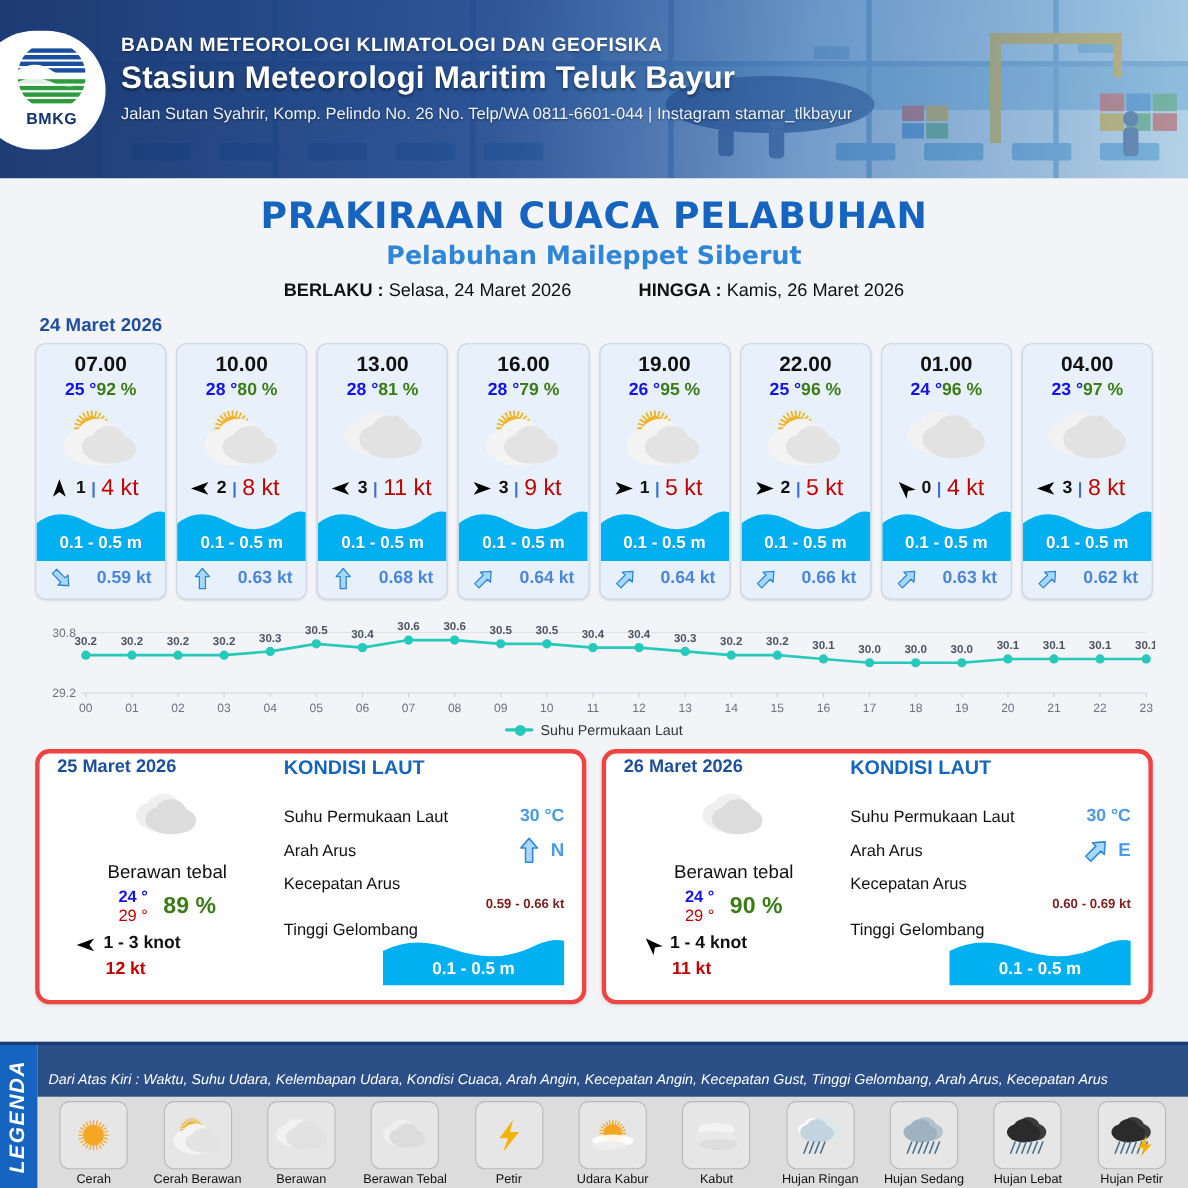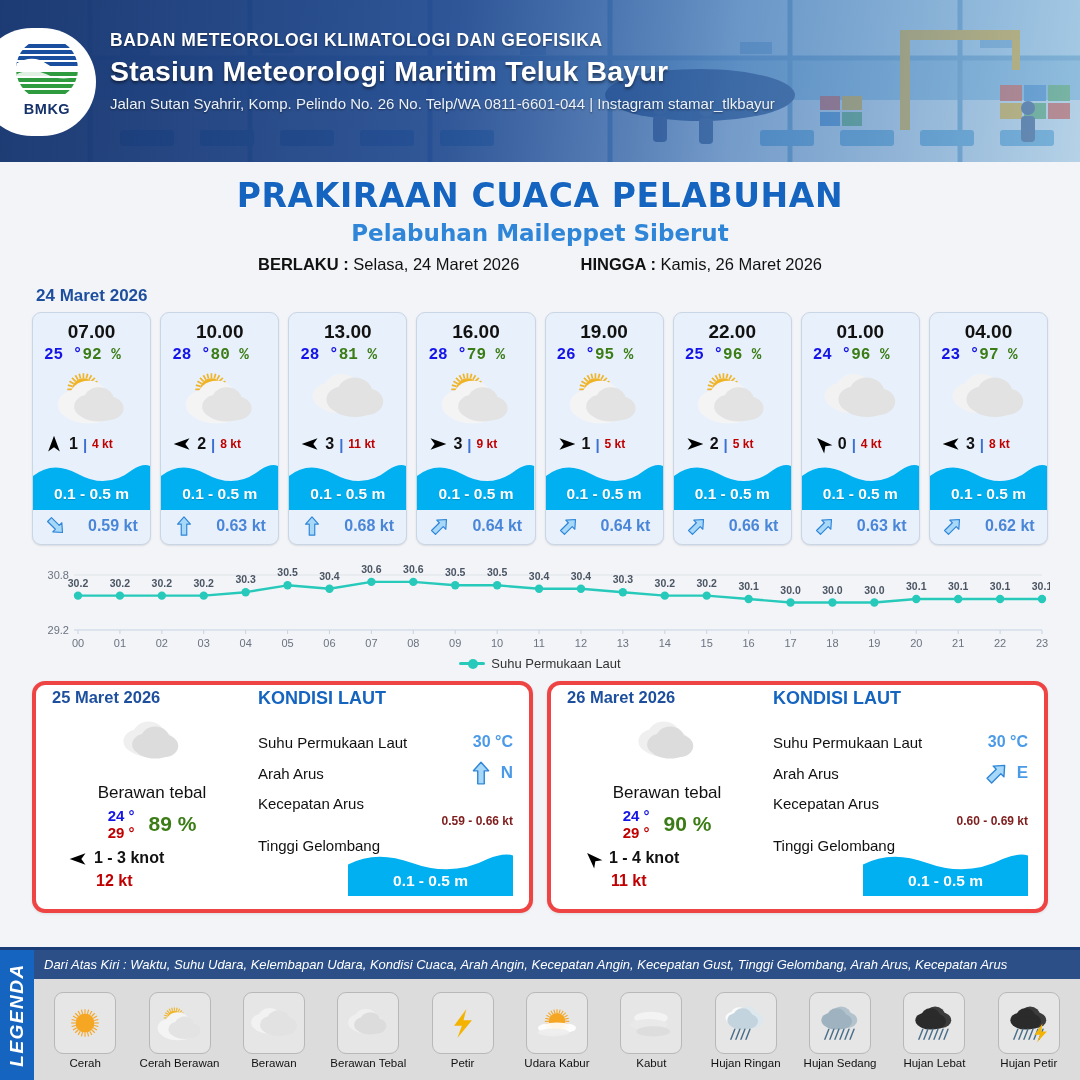--- a/index.html
+++ b/index.html
@@ -47,29 +47,29 @@
   
   .day-label { margin:12px 0 6px 36px; font-size:17px; font-weight:bold; color:#1d4f9e; }
 
   
   .cards { display:flex; gap:9px; padding:0 32px; }
   .card {
     width:128px; background:#e8f1fb; border:1px solid #c9d6e6; border-radius:9px;
     overflow:hidden; position:relative; box-shadow:0 1px 2px rgba(0,0,0,.10);
   }
   .c-time { text-align:center; font-size:19px; font-weight:bold; color:#111; padding-top:8px; }
-  .c-row { display:flex; justify-content:flex-start; padding:3px 11px 0;font-family:Liberation Mono, monospace; }
+  .c-row { display:flex; justify-content:center; padding:3px 11px 0; }
   .c-temp { font-size:16px; font-weight:bold; color:#1414e6; }
   .c-hum  { font-size:16px; font-weight:bold; color:#3b7c17; }
   .c-icon { height:62px; display:flex; align-items:center; justify-content:center; margin-top:2px; }
   .c-wind { display:flex; align-items:center; gap:5px; padding:4px 0 2px 11px; height:30px; }
   .c-wdir { width:20px; height:20px; }
   .c-wnum { font-size:16px; font-weight:bold; color:#111; }
   .c-bar  { color:#3b6fd4; font-size:15px; font-weight:bold; }
-  .c-gust { font-size:12px; font-weight:bold; color:#c00000;text-align:right; }
+  .c-gust { font-size:21px; font-weight:normal; color:#c00000;text-align:right; }
   .c-wave { position:relative; height:52px; }
   .c-wave svg { display:block; width:100%; height:52px; }
   .c-wave span {
     position:absolute; left:0; right:0; bottom:7px; text-align:center;
     font-size:15.5px; font-weight:bold; color:#fff; text-shadow:0 1px 1px rgba(0,0,0,.18);
   }
   .c-cur { display:flex; align-items:center; gap:21px; padding:5px 0 7px 12px; }
   .c-cur-txt { font-size:16px; font-weight:bold; color:#4a86d8; }
 
   
@@ -85,21 +85,21 @@
   .panel { flex:1; background:#fff; border:4px solid #ef4444; border-radius:13px;
            padding:3px 16px 12px; box-shadow:0 1px 3px rgba(0,0,0,.09);
            display:flex; min-height:232px; }
   .p-left { width:200px; }
   .p-date { font-size:16.5px; font-weight:bold; color:#1d4f9e; }
   .p-icon { height:58px; display:flex; align-items:center; justify-content:center; margin-top:6px; }
   .p-cond { font-size:17px; color:#111; margin-top:12px; text-align:center; }
   .p-temps { display:flex; align-items:center; gap:14px; margin-top:4px; justify-content:center; }
   .p-tcol { display:flex; flex-direction:column; }
   .p-tmin { font-size:15px; font-weight:bold; color:#1414e6; }
-  .p-tmax { font-size:15px; font-weight:bold; color:#c00000; }
+  .p-tmax { font-size:15px; font-weight:normal; color:#c00000; }
   .p-hum  { font-size:21px; font-weight:bold; color:#3b7c17; }
   .p-wind { display:flex; align-items:flex-start; gap:6px; margin-top:8px; padding-left:16px; }
   .p-wtxt { font-size:16px; font-weight:bold; color:#111; }
   .p-gust { font-size:16px; font-weight:bold; color:#c00000; margin-top:3px; padding-left:44px; }
   .p-right { flex:1; padding-left:6px; position:relative; }
   .p-head { font-size:18px; font-weight:bold; color:#1565c0; margin-bottom:24px; }
   .p-line { display:flex; align-items:center; justify-content:space-between; margin-top:9px; }
   .p-lbl { font-size:15px; color:#111; }
   .p-val { font-size:16px; font-weight:bold; color:#4a9ae8; }
   .p-dir { display:flex; align-items:center; gap:7px; }
@@ -119,21 +119,21 @@
   .leg-bar { width:34px; background:#1565c0; position:relative; flex:none; }
   .leg-bar span {
     position:absolute; left:50%; top:50%;
     transform:translate(-50%,-50%) rotate(-90deg);
     color:#fff; font-size:19px; font-weight:bold; font-style:italic;
     letter-spacing:1.5px; white-space:nowrap;
   }
   .leg-body { flex:1; display:flex; flex-direction:column; }
   .leg-cap {
     background:#2b4f86; color:#fff; font-size:13px; font-style:italic;
-    padding:7px 10px; white-space:nowrap; overflow:hidden;
+    padding:23px 10px; white-space:nowrap; overflow:hidden;
   }
   .leg-items { flex:1; display:flex; align-items:center; gap:4px; padding:4px 6px 2px; }
   .leg-item { flex:1; display:flex; flex-direction:column; align-items:center; }
   .leg-ico {
     width:62px; height:62px; background:#e6e6e6; border:1px solid #b8b8b8;
     border-radius:9px; display:flex; align-items:center; justify-content:center;
   }
   .leg-name { font-size:11.5px; color:#111; margin-top:3px; white-space:nowrap; }
 </style>
 </head>

